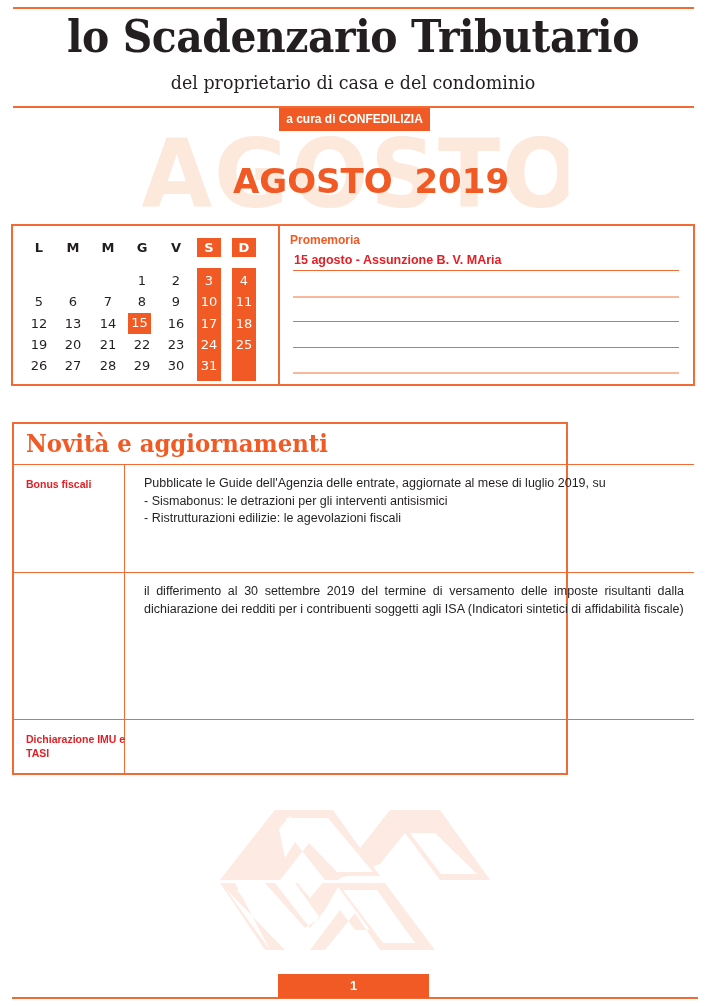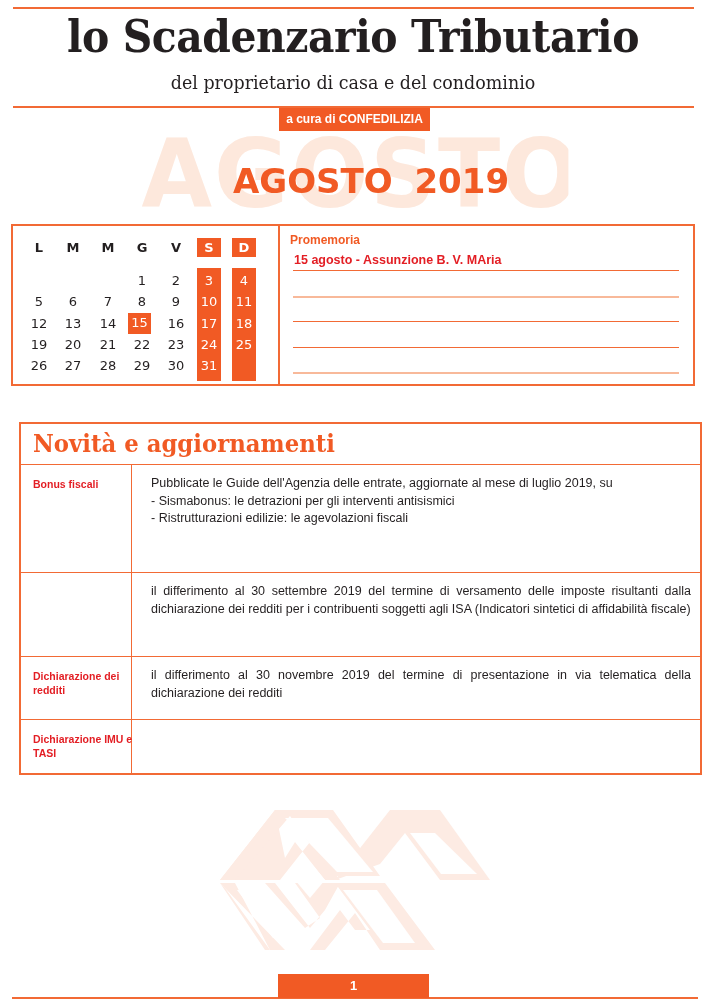--- a/index.html
+++ b/index.html
@@ -59,23 +59,22 @@
       font-weight: bold; font-size: 12px; color: #f15a24;
     }
     .memo-entry {
       position: absolute; left: 281px; top: 27px;
       font-weight: bold; font-size: 12.5px; color: #e31e24;
     }
     .memo-line { position: absolute; left: 280px; width: 386px; height: 1px; background: #f26a35; }
     .memo-line.soft { background: #f8b99a; height: 2px; }
 
     .news {
-      position: absolute; left: 12px; top: 422px; width: 683px; height: 353px;
+      position: absolute; left: 12px; top: 422px; width: 556px; height: 353px;
       border: 2px solid #f26a35;
-      margin-left: 7px;
     }
     .news-title {
       position: absolute; left: 12px; top: 4px;
       font-family: "DejaVu Serif", serif; font-weight: bold; font-size: 24px;
       line-height: 32px; color: #f15a24; transform: scaleX(0.95); transform-origin: left;
     }
     .row { position: absolute; left: 0; width: 680px; border-top: 1px solid #f26a35; }
     .row-label {
       position: absolute; left: 12px; top: 12px; width: 100px;
       font-weight: bold; font-size: 10.5px; line-height: 14px; color: #e31e24;
@@ -178,24 +177,20 @@
       <div>- Sismabonus: le detrazioni per gli interventi antisismici</div>
       <div>- Ristrutturazioni edilizie: le agevolazioni fiscali</div>
     </div>
   </div>
 
 
   <div class="row" style="top:148px; height:84px;">
     <div class="row-text justify" style="top:10px;">il differimento al 30 settembre 2019 del termine di versamento delle imposte risultanti dalla dichiarazione dei redditi per i contribuenti soggetti agli ISA (Indicatori sintetici di affidabilità fiscale)</div>
   </div>
 
-  <div class="row" style="top:232px; height:63px;">
-    <div class="row-label" style="top:12px;">Dichiarazione dei redditi</div>
-    <div class="row-text justify" style="top:10px;">il differimento al 30 novembre 2019 del termine di presentazione in via telematica della dichiarazione dei redditi</div>
-  </div>
 
   <div class="row" style="top:295px; height:55px;">
     <div class="row-label" style="top:12px;">Dichiarazione IMU e TASI</div>
   </div>
 </div>
 
 <svg class="logo" viewBox="0 0 275 160">
   <g fill="#fdebe3">
 
     <polygon points="60,10 5,80 65,80 95,42 125,80 110,80 80,42 70,58"></polygon>

